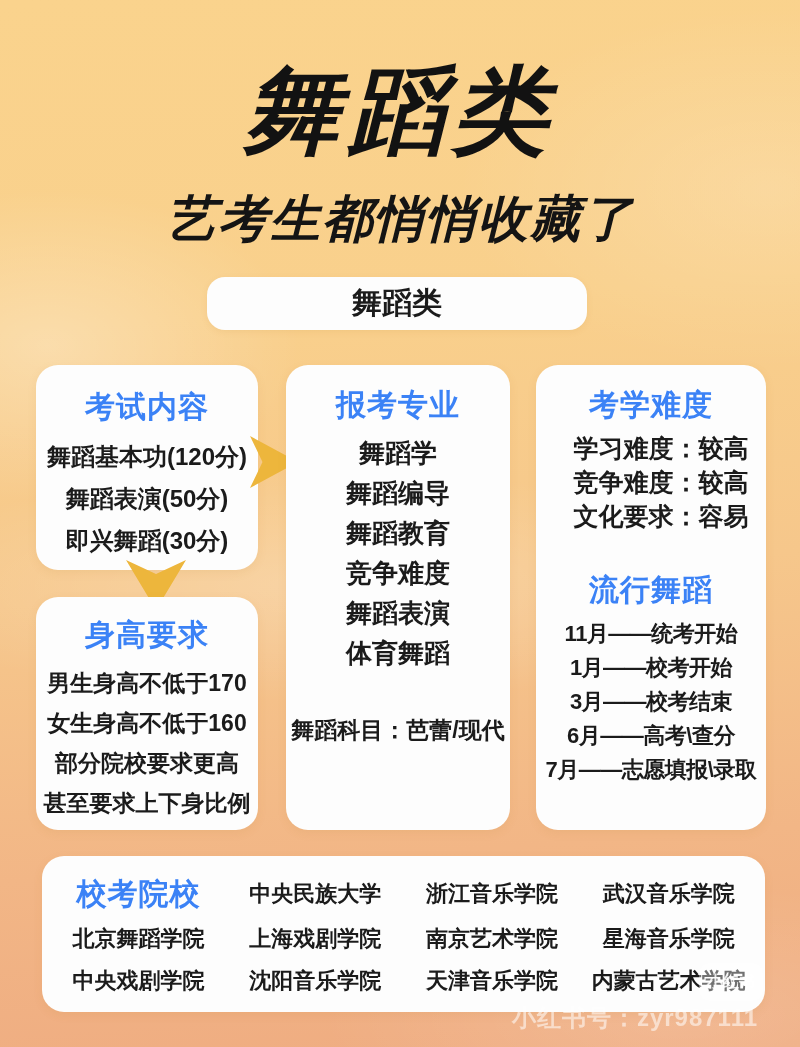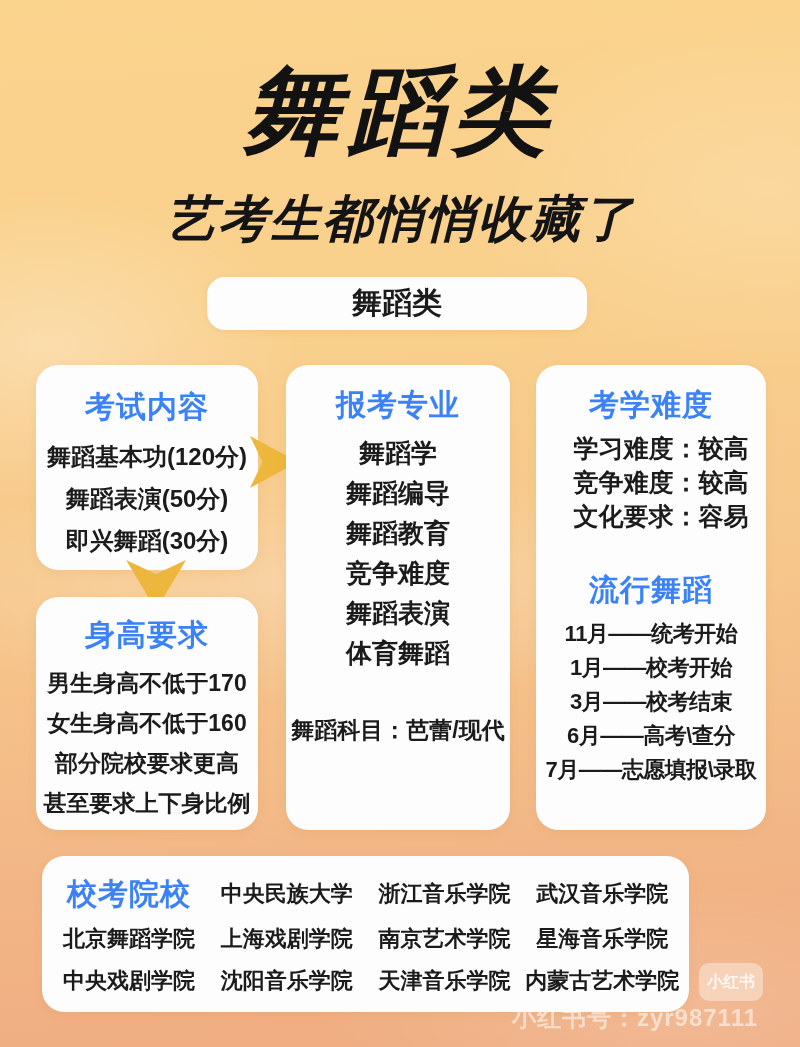--- a/index.html
+++ b/index.html
@@ -46,21 +46,21 @@
   .card-height{left:36px;top:597px;width:222px;height:233px;padding-top:18px;}
   .card-height .item{font-size:23px;font-weight:700;margin-top:15px;line-height:25px;}
   .card-majors{left:286px;top:365px;width:224px;height:465px;padding-top:20px;}
   .card-majors .item{font-size:26px;font-weight:700;margin-top:14px;line-height:26px;}
   .card-majors .note{font-size:23px;font-weight:700;line-height:40px;}
   .card-majors .notes{margin-top:44px;}
   .card-right{left:536px;top:365px;width:230px;height:465px;padding-top:20px;}
   .card-right .diff-item{font-size:25px;font-weight:700;margin-top:10px;line-height:24px;padding-left:20px;}
   .card-right .time-title{margin-top:42px;}
   .card-right .time-item{font-size:22px;font-weight:700;margin-top:11px;line-height:23px;letter-spacing:-0.5px;}
-  .card-schools{left:42px;top:856px;width:647px;height:156px;padding:14px 8px 0 8px;}
+  .card-schools{left:42px;top:856px;width:723px;height:156px;padding:14px 8px 0 8px;}
   .schools-grid{display:grid;grid-template-columns:repeat(4,1fr);height:100%;}
   .s-col{display:grid;grid-template-rows:48px 42px 42px;align-items:center;justify-items:center;}
   .school{font-size:22px;font-weight:700;white-space:nowrap;}
   .arrow-right{
     position:absolute;left:250px;top:436px;width:48px;height:52px;background:#edb63c;
     clip-path:polygon(0 0,100% 50%,0 100%,26% 50%);
   }
   .arrow-down{
     position:absolute;left:126px;top:560px;width:60px;height:50px;background:#edb63c;
     clip-path:polygon(0 0,50% 28%,100% 0,50% 100%);

